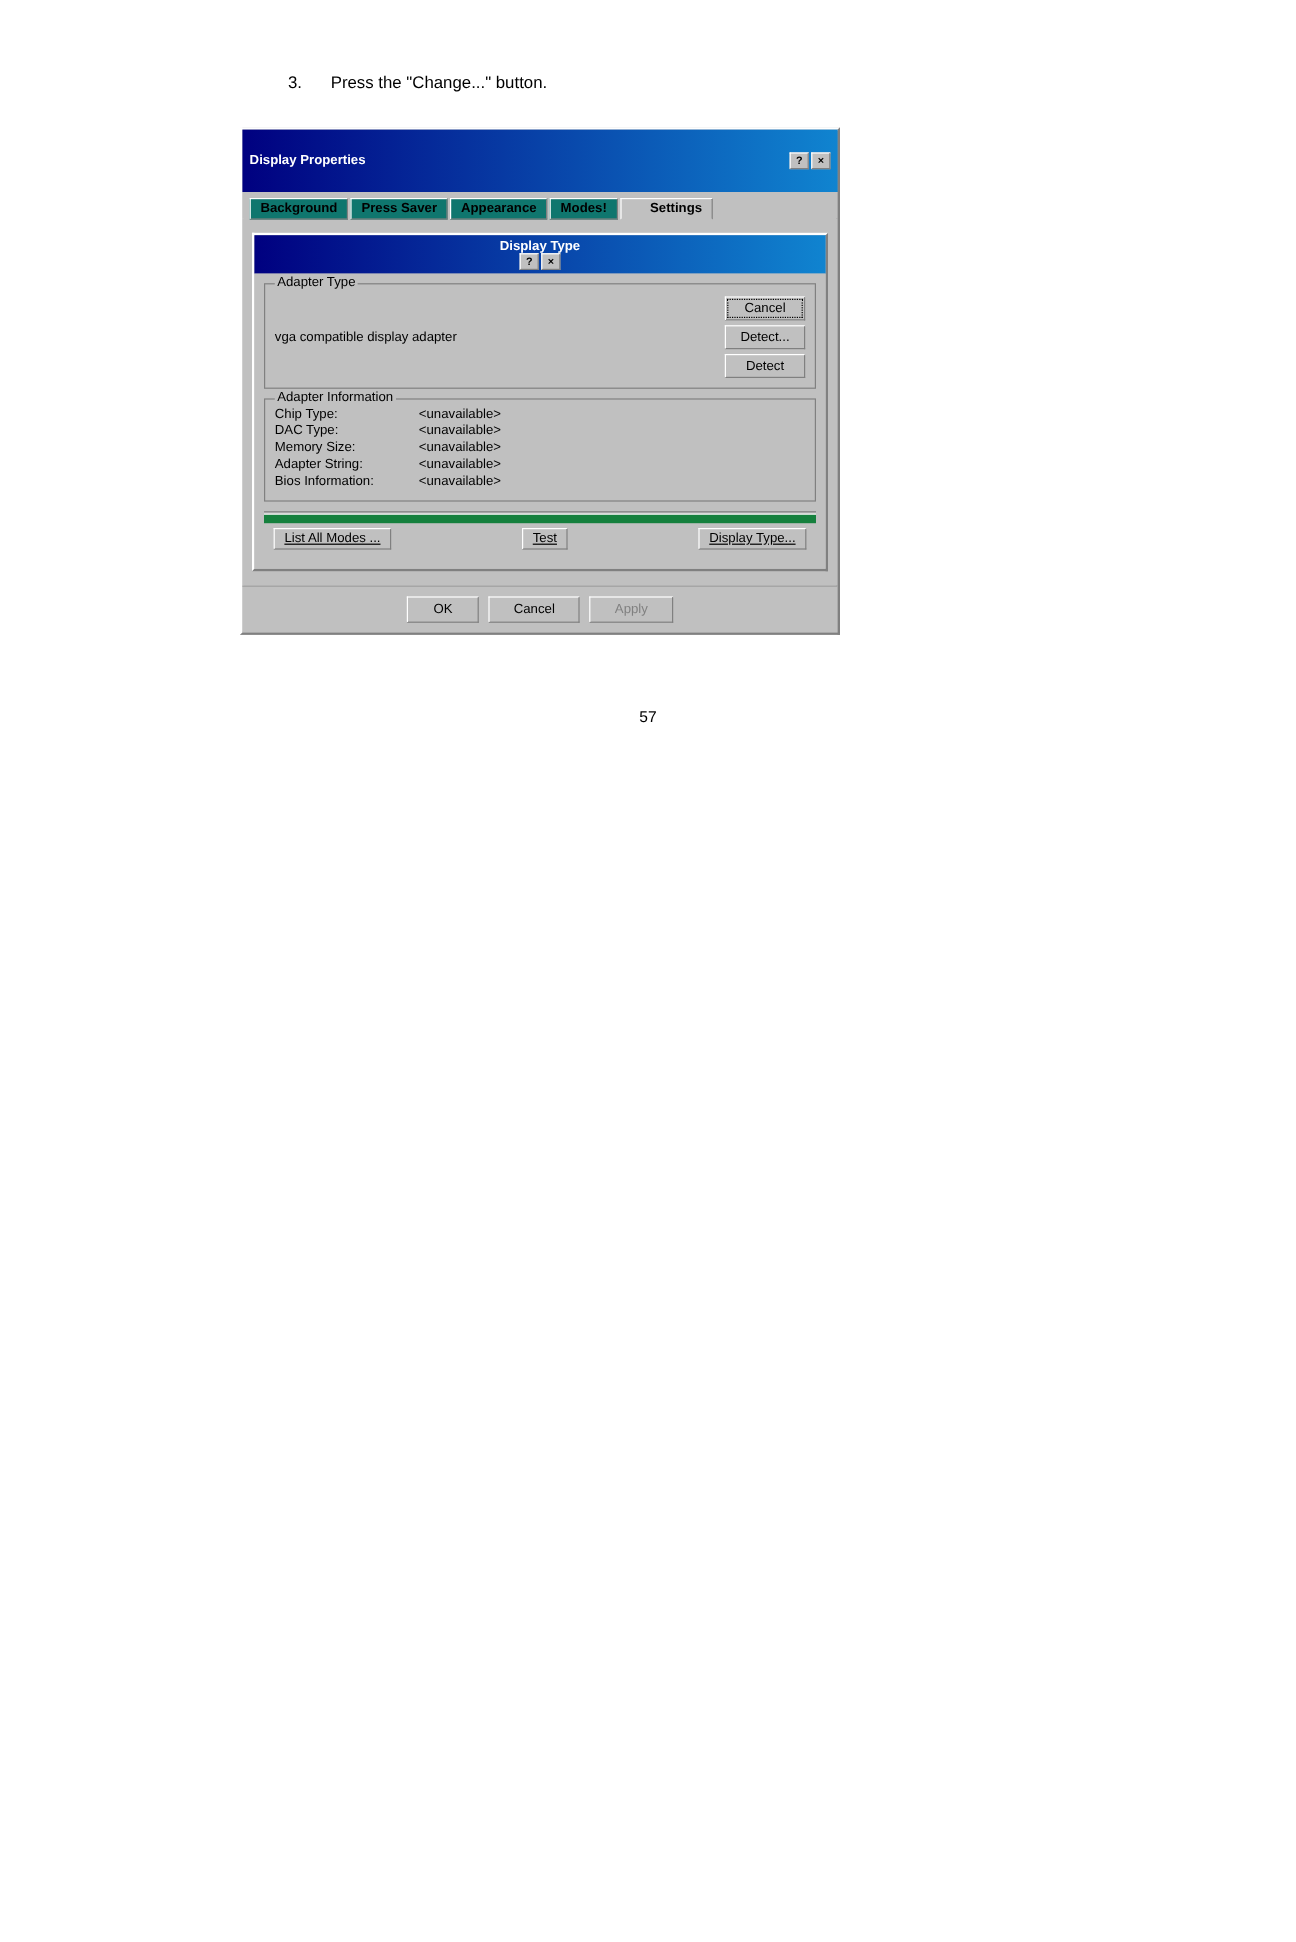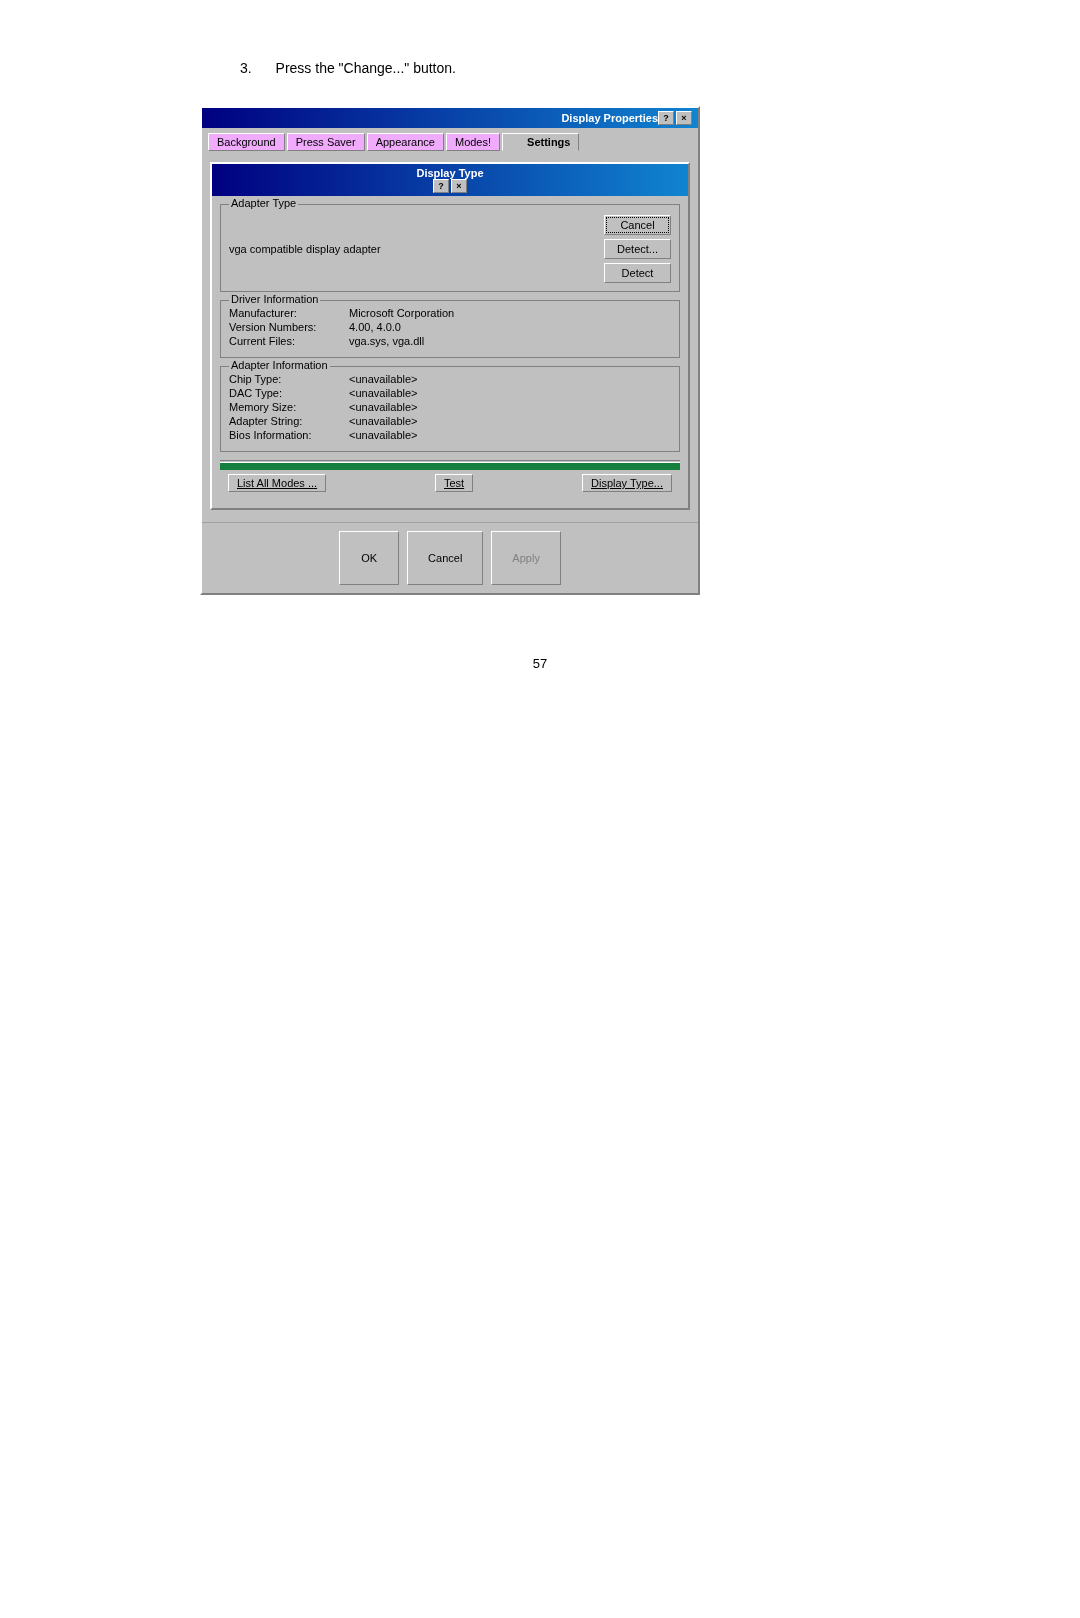--- a/index.html
+++ b/index.html
@@ -40,24 +40,24 @@
       width: 500px;
       font-size: 11px;
       font-family: "Arial", "MS Sans Serif", sans-serif;
     }
 
     .win-titlebar {
       background: linear-gradient(to right, #000080, #1084d0);
       color: white;
       font-size: 11px;
       font-weight: bold;
-      padding: 3px 6px;
-      display: flex;
-      align-items: center;
-      justify-content: flex-end;
+      padding: 19px 6px;
+      display: flex;
+      align-items: center;
+      justify-content: space-between;
     }
 
     .win-titlebar-buttons {
       display: flex;
       gap: 2px;
     }
 
     .win-btn-small {
       background: #c0c0c0;
       border: 1px solid;
@@ -74,28 +74,29 @@
     }
 
     .win-tabs {
       display: flex;
       padding: 4px 6px 0 6px;
       background: #c0c0c0;
       gap: 2px;
     }
 
     .win-tab {
-      background: #f0abfc;
+      background: #0f766e;
       border: 1px solid;
       border-color: #ffffff #808080 #808080 #ffffff;
       padding: 2px 8px;
       font-size: 11px;
       cursor: pointer;
       position: relative;
       bottom: -1px;
+      font-weight: bold;
     }
 
     .win-tab.active {
       background: #c0c0c0;
       border-bottom-color: #c0c0c0;
       font-weight: bold;
       z-index: 1;
       padding-left: 24px;
     }
 
@@ -221,21 +222,21 @@
       gap: 8px;
       padding: 8px;
       background: #c0c0c0;
       border-top: 1px solid #a0a0a0;
     }
 
     .footer-btn {
       background: #c0c0c0;
       border: 1px solid;
       border-color: #ffffff #808080 #808080 #ffffff;
-      padding: 20px 20px;
+      padding: 4px 20px;
       font-size: 11px;
       cursor: pointer;
       min-width: 60px;
       font-family: "Arial", sans-serif;
     }
 
     .footer-btn.disabled {
       color: #808080;
       cursor: default;
     }
@@ -301,35 +302,20 @@
             <div class="adapter-row">
               <div class="adapter-info">vga compatible display adapter</div>
               <div class="adapter-buttons">
                 <button class="win-button dotted">Cancel</button>
                 <button class="win-button">Detect...</button>
                 <button class="win-button">Detect</button>
               </div>
             </div>
           </div>
 
-          <div class="section-group">
-            <span class="section-label">Driver Information</span>
-            <div class="info-row">
-              <span class="info-label">Manufacturer:</span>
-              <span class="info-value">Microsoft Corporation</span>
-            </div>
-            <div class="info-row">
-              <span class="info-label">Version Numbers:</span>
-              <span class="info-value">4.00, 4.0.0</span>
-            </div>
-            <div class="info-row">
-              <span class="info-label">Current Files:</span>
-              <span class="info-value">vga.sys, vga.dll</span>
-            </div>
-          </div>
 
           <div class="section-group">
             <span class="section-label">Adapter Information</span>
             <div class="info-row">
               <span class="info-label">Chip Type:</span>
               <span class="info-value">&lt;unavailable&gt;</span>
             </div>
             <div class="info-row">
               <span class="info-label">DAC Type:</span>
               <span class="info-value">&lt;unavailable&gt;</span>

